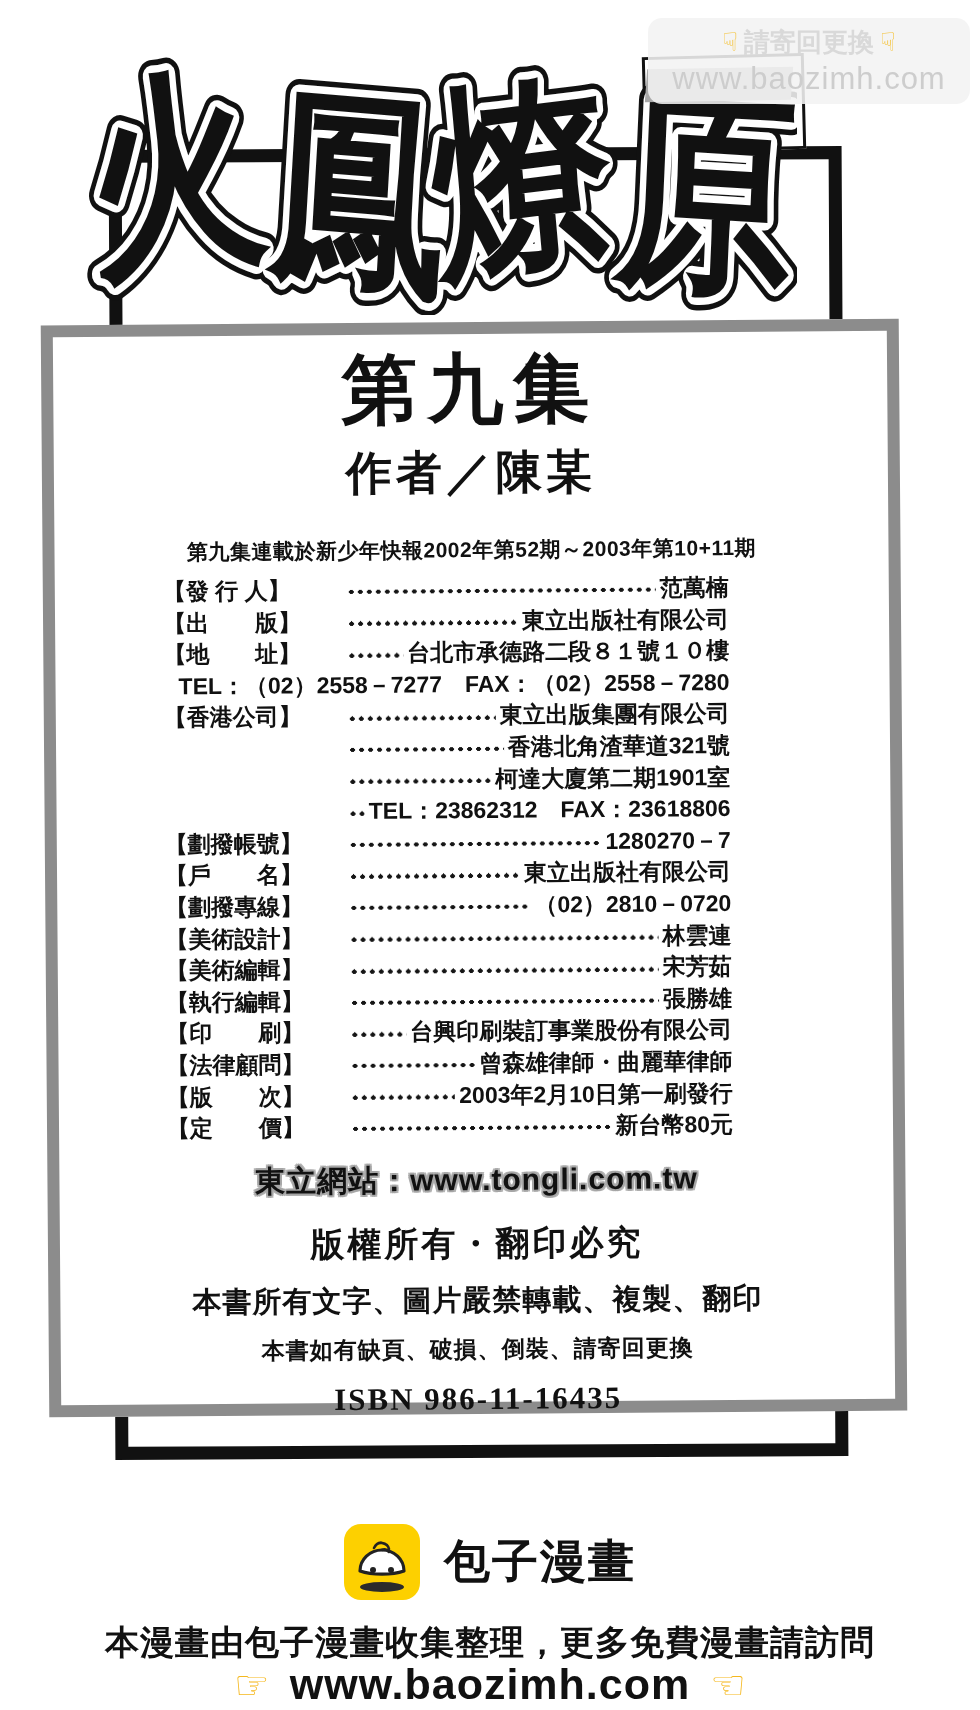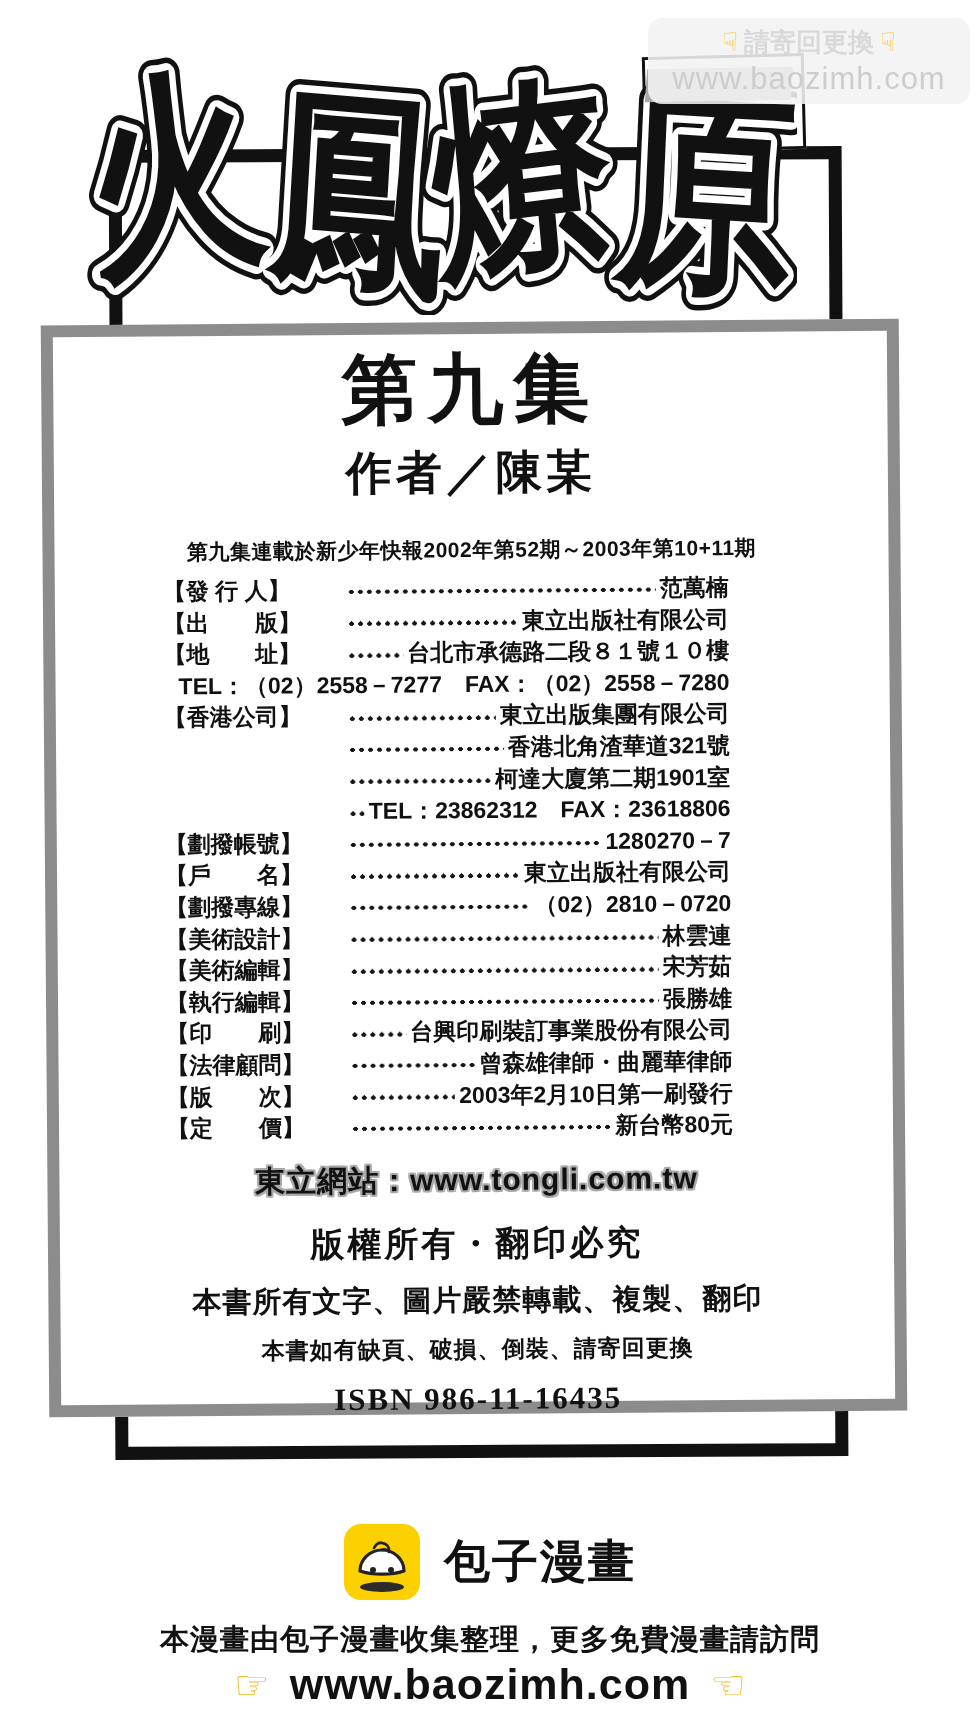--- a/index.html
+++ b/index.html
@@ -57,21 +57,21 @@
   .replace-line { margin-top:13px; font-weight:700; font-size:23px; letter-spacing:1px; }
   .isbn-line { margin-top:16px; font-family:"Liberation Serif","DejaVu Serif",serif;
     font-weight:700; font-size:31px; letter-spacing:2px; }
 
   
   .brand-row { position:absolute; left:0; top:1524px; width:980px; display:flex;
     align-items:center; justify-content:center; gap:24px; z-index:5; }
   .brand-logo { width:76px; height:76px; }
   .brand-name { font-size:46px; font-weight:900; letter-spacing:2px; }
   .footer-line1 { position:absolute; left:0; top:1620px; width:980px; text-align:center;
-    font-size:29px; font-weight:600; letter-spacing:1px; z-index:5; }
+    font-size:34px; font-weight:600; letter-spacing:1px; z-index:5; }
   .footer-line2 { position:absolute; left:0; top:1660px; width:980px; display:flex;
     align-items:center; justify-content:center; gap:20px; z-index:5; }
   .footer-url { font-size:43px; font-weight:700; letter-spacing:1px; }
   .f-hand { color:#f5b81e; font-size:40px; font-weight:400; }
 </style>
 </head>
 <body>
 
 <div class="black-frame"></div>
 

